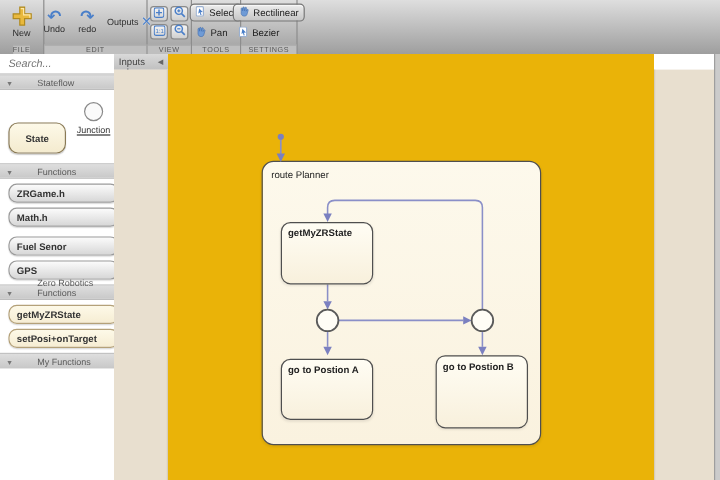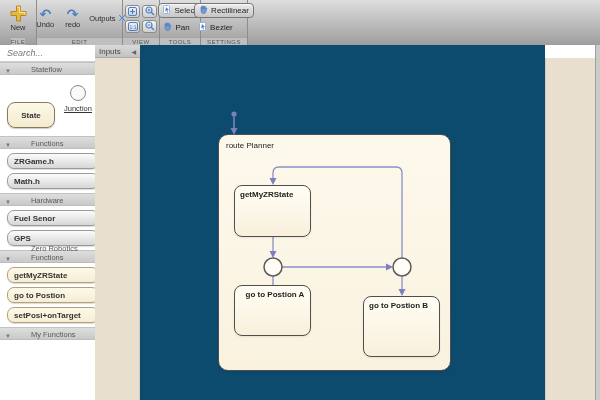--- a/index.html
+++ b/index.html
@@ -63,21 +63,21 @@
     border-bottom:1px solid #ababab; font-size:8px; color:#444; display:flex; align-items:center;
     padding:0 4px; }
   #inputs-header { left:95px; top:45px; width:45px; justify-content:space-between; }
   #outputs-header { left:545px; top:45px; width:50px; gap:3px;margin-top:37px; }
   .panel-tri { font-size:6px; color:#666; }
   #inputs-body { position:absolute; left:95px; top:58px; width:45px; height:342px;
     background:#e8dfcf; border-right:1px solid #d6ccb8; }
   #outputs-body { position:absolute; left:545px; top:58px; width:50px; height:342px;
     background:#e8dfcf; border-left:1px solid #d6ccb8; }
   #canvas { position:absolute; left:140px; top:45px; width:405px; height:355px;
-    background:#0c4a6e; }
+    background:#eab308; }
   #right-strip { position:absolute; left:595px; top:45px; width:5px; height:355px;
     background:#cbcbcb; border-left:1px solid #9e9e9e; }
 
   
   .state-box { position:absolute; border:1.5px solid #4f4f4f; border-radius:8px;
     background:linear-gradient(#fffdf4,#f8f0dc); font-size:8px; font-weight:bold; color:#222;
     padding:4px 0 0 5px; box-shadow:0 1px 2px rgba(0,0,0,.08); }
   #route-planner { left:78px; top:89px; width:233px; height:237px; border-radius:10px;
     background:linear-gradient(#fdf9ec,#faf2df); font-weight:normal; font-size:8px; color:#222;
     padding:6px 0 0 7px; }
@@ -236,34 +236,29 @@
     </div>
 
     <div class="sec-header">
       <span class="tri">▼</span>
       <span>Functions</span>
     </div>
     <div class="pill">ZRGame.h</div>
     <div class="pill">Math.h</div>
     <div class="pill-gap"></div>
 
-    <div class="sec-header">
-      <span class="tri">▼</span>
-      <span>Hardware</span>
-    </div>
     <div class="pill">Fuel Senor</div>
     <div class="pill">GPS</div>
     <div class="pill-gap"></div>
 
     <div class="sec-header">
       <span class="tri">▼</span>
       <span>Zero Robotics Functions</span>
     </div>
     <div class="pill cream">getMyZRState</div>
-    <div class="pill cream">go to Postion</div>
     <div class="pill cream">setPosi+onTarget</div>
     <div class="pill-gap"></div>
 
     <div class="sec-header">
       <span class="tri">▼</span>
       <span>My Functions</span>
     </div>
   </div>
 
   <div id="inputs-header" class="side-panel-header">
@@ -303,17 +298,17 @@
       <polygon points="129.5,244 136.5,244 133,251" fill="#7b80c0"></polygon>
 
       <path d="M262 231 L262 244" stroke="#8a8fc8" stroke-width="1.3" fill="none"></path>
       <polygon points="258.5,244 265.5,244 262,251" fill="#7b80c0"></polygon>
 
       <circle cx="133" cy="222" r="9" fill="#fffdf6" stroke="#5a5a5a" stroke-width="1.5"></circle>
       <circle cx="262" cy="222" r="9" fill="#fffdf6" stroke="#5a5a5a" stroke-width="1.5"></circle>
     </svg>
 
     <div class="state-box" style="left:94px; top:140px; width:77px; height:52px;">getMyZRState</div>
-    <div class="state-box" style="left:94px; top:240px; width:77px; height:51px;text-align:center;">go to Postion A</div>
+    <div class="state-box" style="left:94px; top:254px; width:77px; height:51px;">go to Postion A</div>
     <div class="state-box" style="left:223px; top:251px; width:77px; height:61px;">go to Postion B</div>
   </div>
 
 </div>
 
 </body></html>

